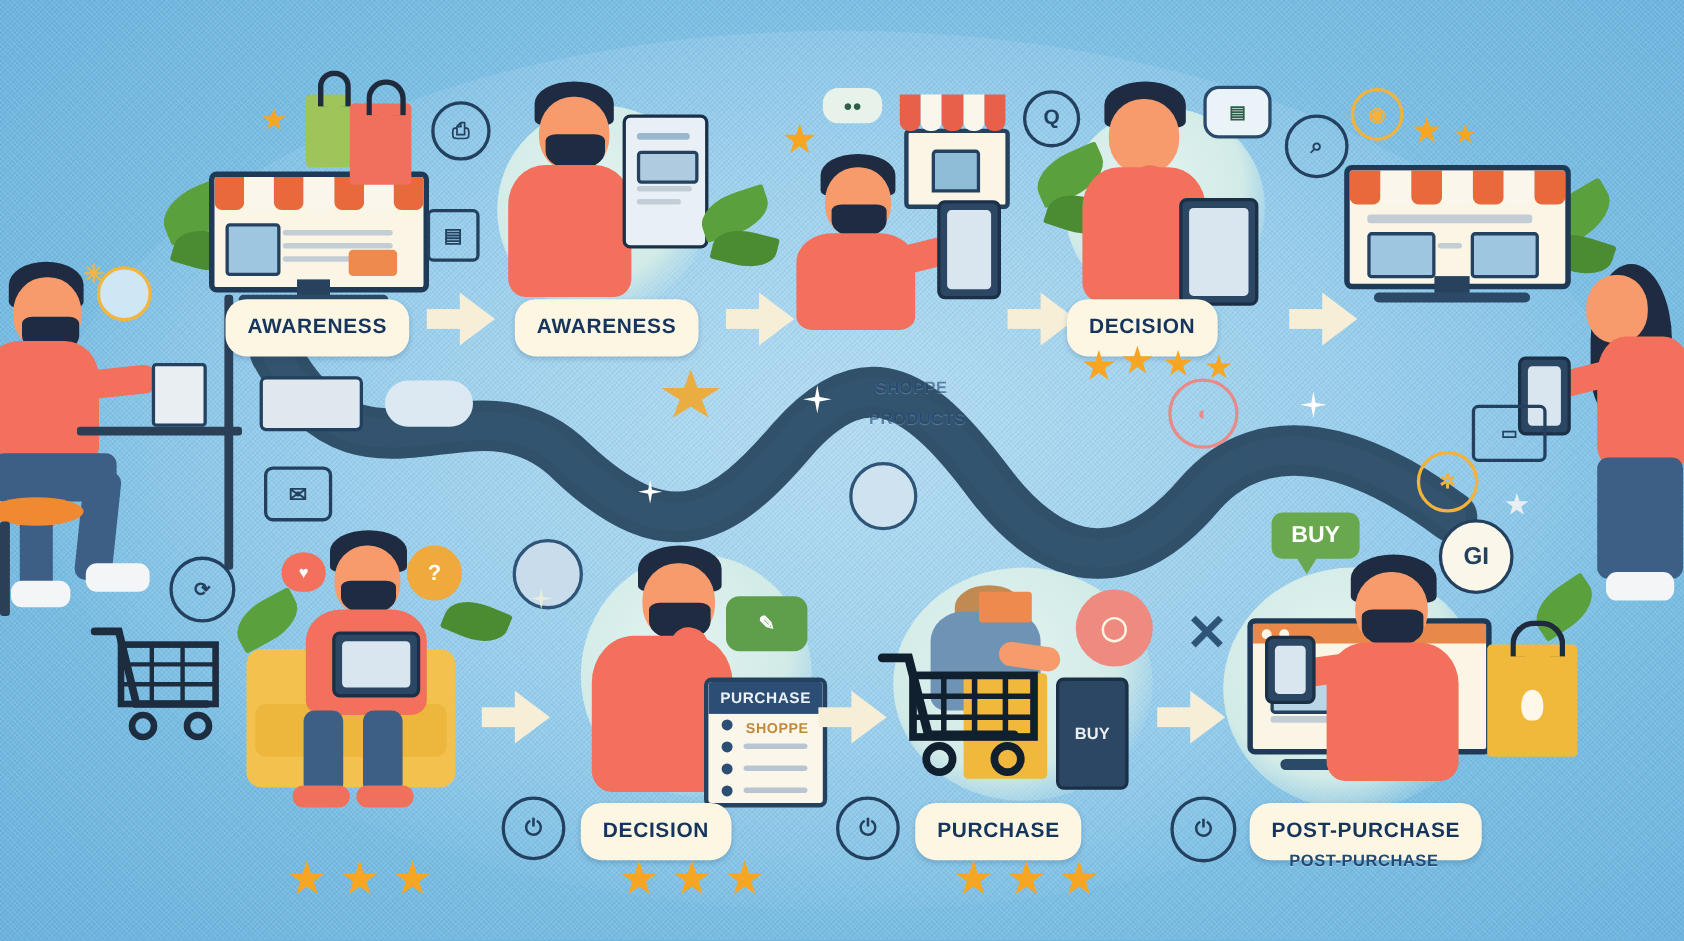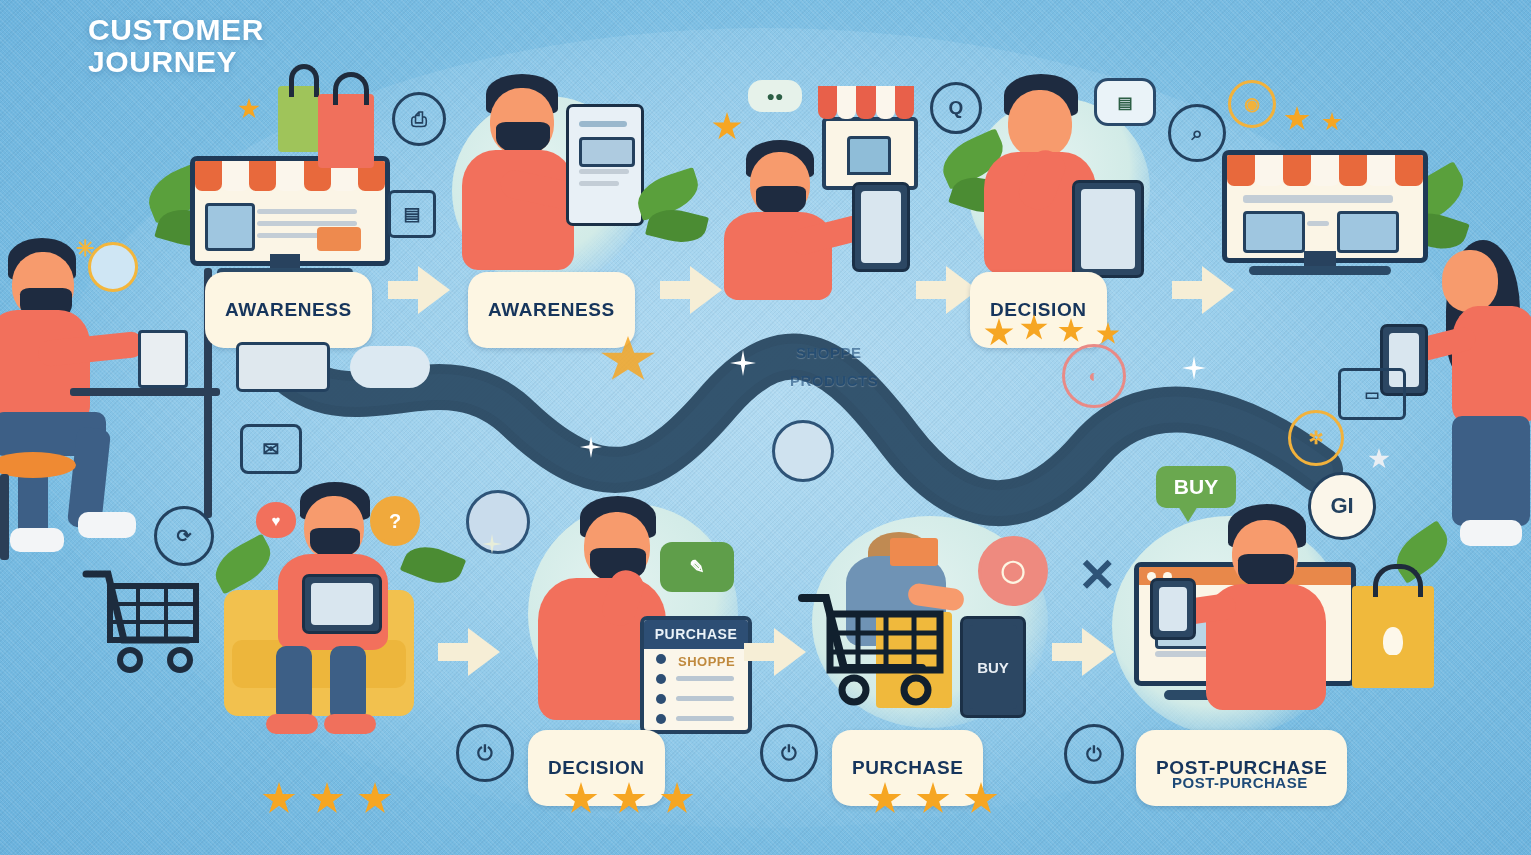--- a/index.html
+++ b/index.html
@@ -44,21 +44,21 @@
     text-shadow:0 2px 6px rgba(60,120,170,.55);
   }
 
   
   #path-svg{position:absolute;left:0;top:0;width:1531px;height:855px;pointer-events:none;}
 
   
   .pill{
     position:absolute;
     display:flex;align-items:center;justify-content:center;
-    height:52px;padding:12px 20px;
+    height:52px;padding:0 20px;
     background:#fdf6e3;
     border-radius:19px;
     box-shadow:0 2px 5px rgba(30,70,110,.22);
     color:#16355c;
     font-size:19px;font-weight:bold;letter-spacing:.6px;
     white-space:nowrap;
   }
   .sub-label{
     position:absolute;
     color:#1f4b77;font-size:15px;font-weight:bold;letter-spacing:.5px;
@@ -203,24 +203,20 @@
 <div id="stage">
 
   <div id="halo"></div>
   <div id="texture"></div>
 
   <svg id="path-svg" viewBox="0 0 1531 855">
     <path d="M 250 320 C 330 470, 430 330, 520 420 C 610 505, 660 470, 720 400 C 790 320, 840 360, 900 440 C 965 525, 1030 520, 1090 450 C 1150 380, 1240 410, 1320 470" stroke="#2c4a63" stroke-width="46" fill="none" stroke-linecap="round" opacity="0.96"></path>
     <path d="M 250 320 C 330 470, 430 330, 520 420 C 610 505, 660 470, 720 400 C 790 320, 840 360, 900 440 C 965 525, 1030 520, 1090 450 C 1150 380, 1240 410, 1320 470" stroke="#3a5c79" stroke-width="26" fill="none" stroke-linecap="round" opacity="0.35"></path>
   </svg>
 
-  <div class="title-corner">
-    <div>CUSTOMER</div>
-    <div>JOURNEY</div>
-  </div>
 
   <div>
     <div class="p-hair" style="left:8px;top:238px;width:68px;height:42px;"></div>
     <div class="p-head" style="left:12px;top:252px;width:62px;height:66px;"></div>
     <div class="p-beard" style="left:20px;top:288px;width:52px;height:34px;"></div>
     <div class="p-body" style="left:-14px;top:310px;width:104px;height:112px;"></div>
     <div class="p-arm" style="left:38px;top:336px;width:106px;height:26px;transform:rotate(-6deg);"></div>
     <div class="p-leg" style="left:-6px;top:412px;width:112px;height:44px;"></div>
     <div class="p-leg" style="left:72px;top:428px;width:34px;height:100px;transform:rotate(6deg);"></div>
     <div class="p-shoe" style="left:78px;top:512px;width:58px;height:26px;"></div>

